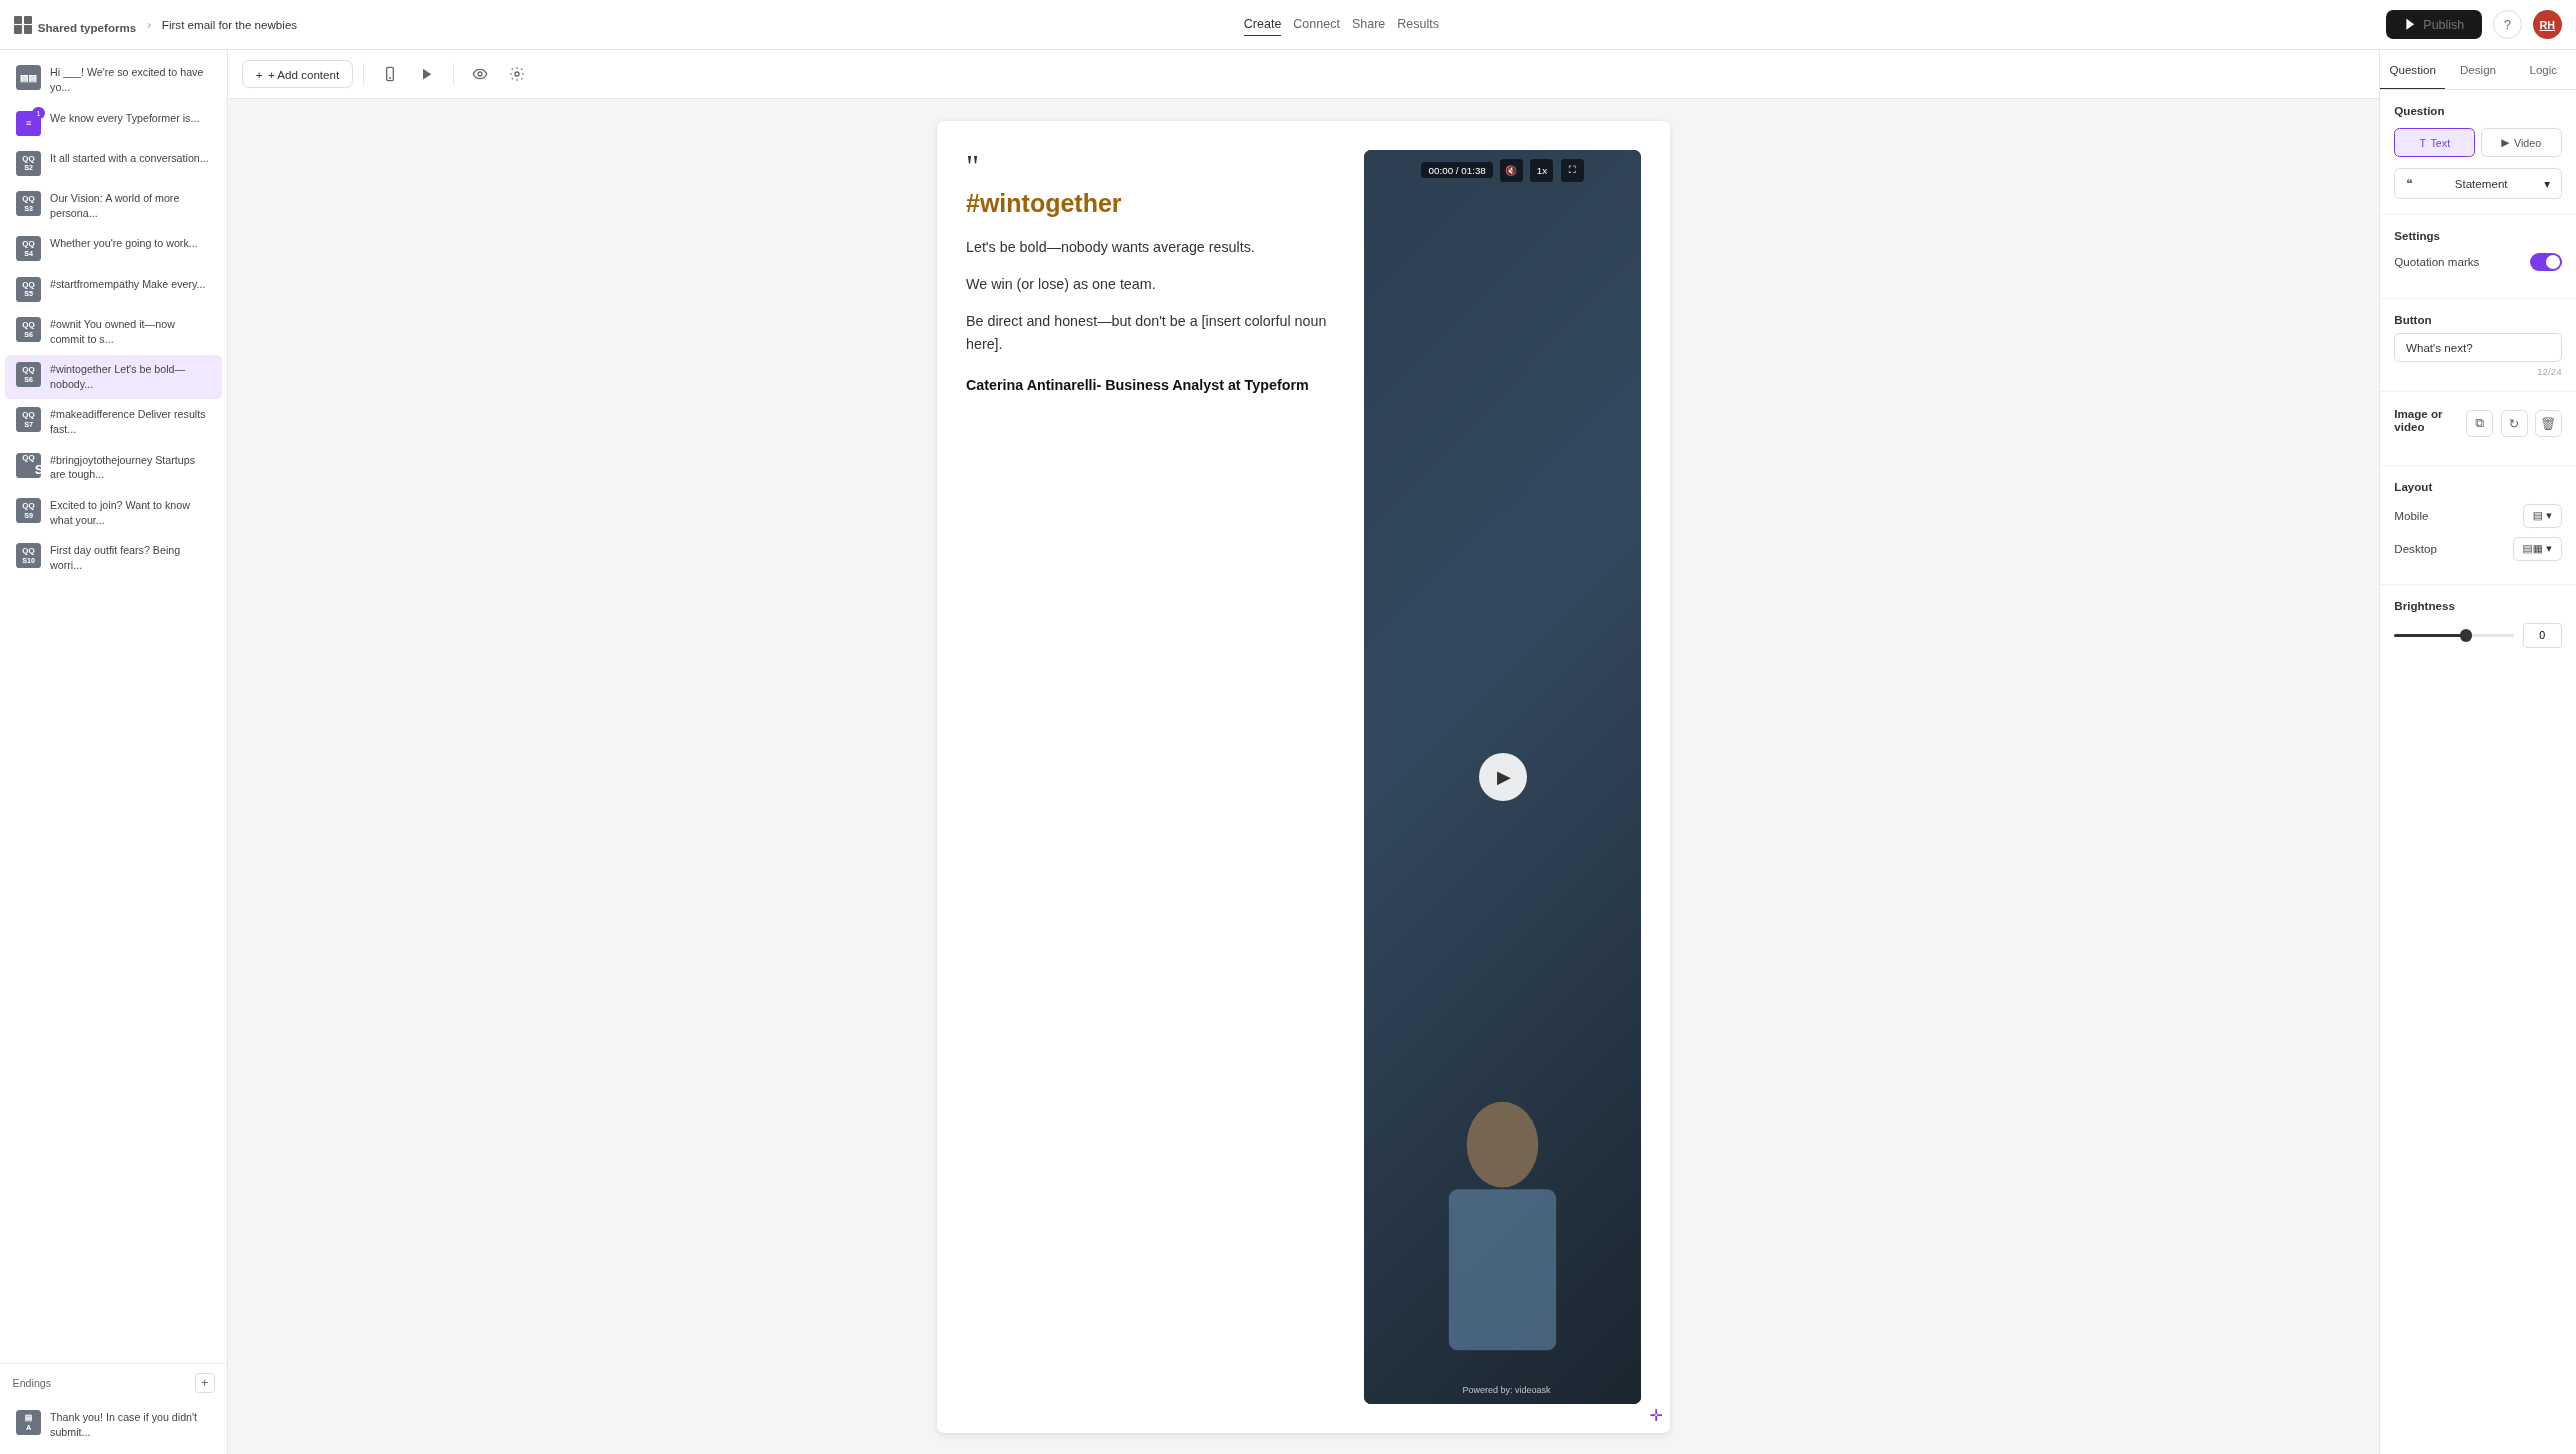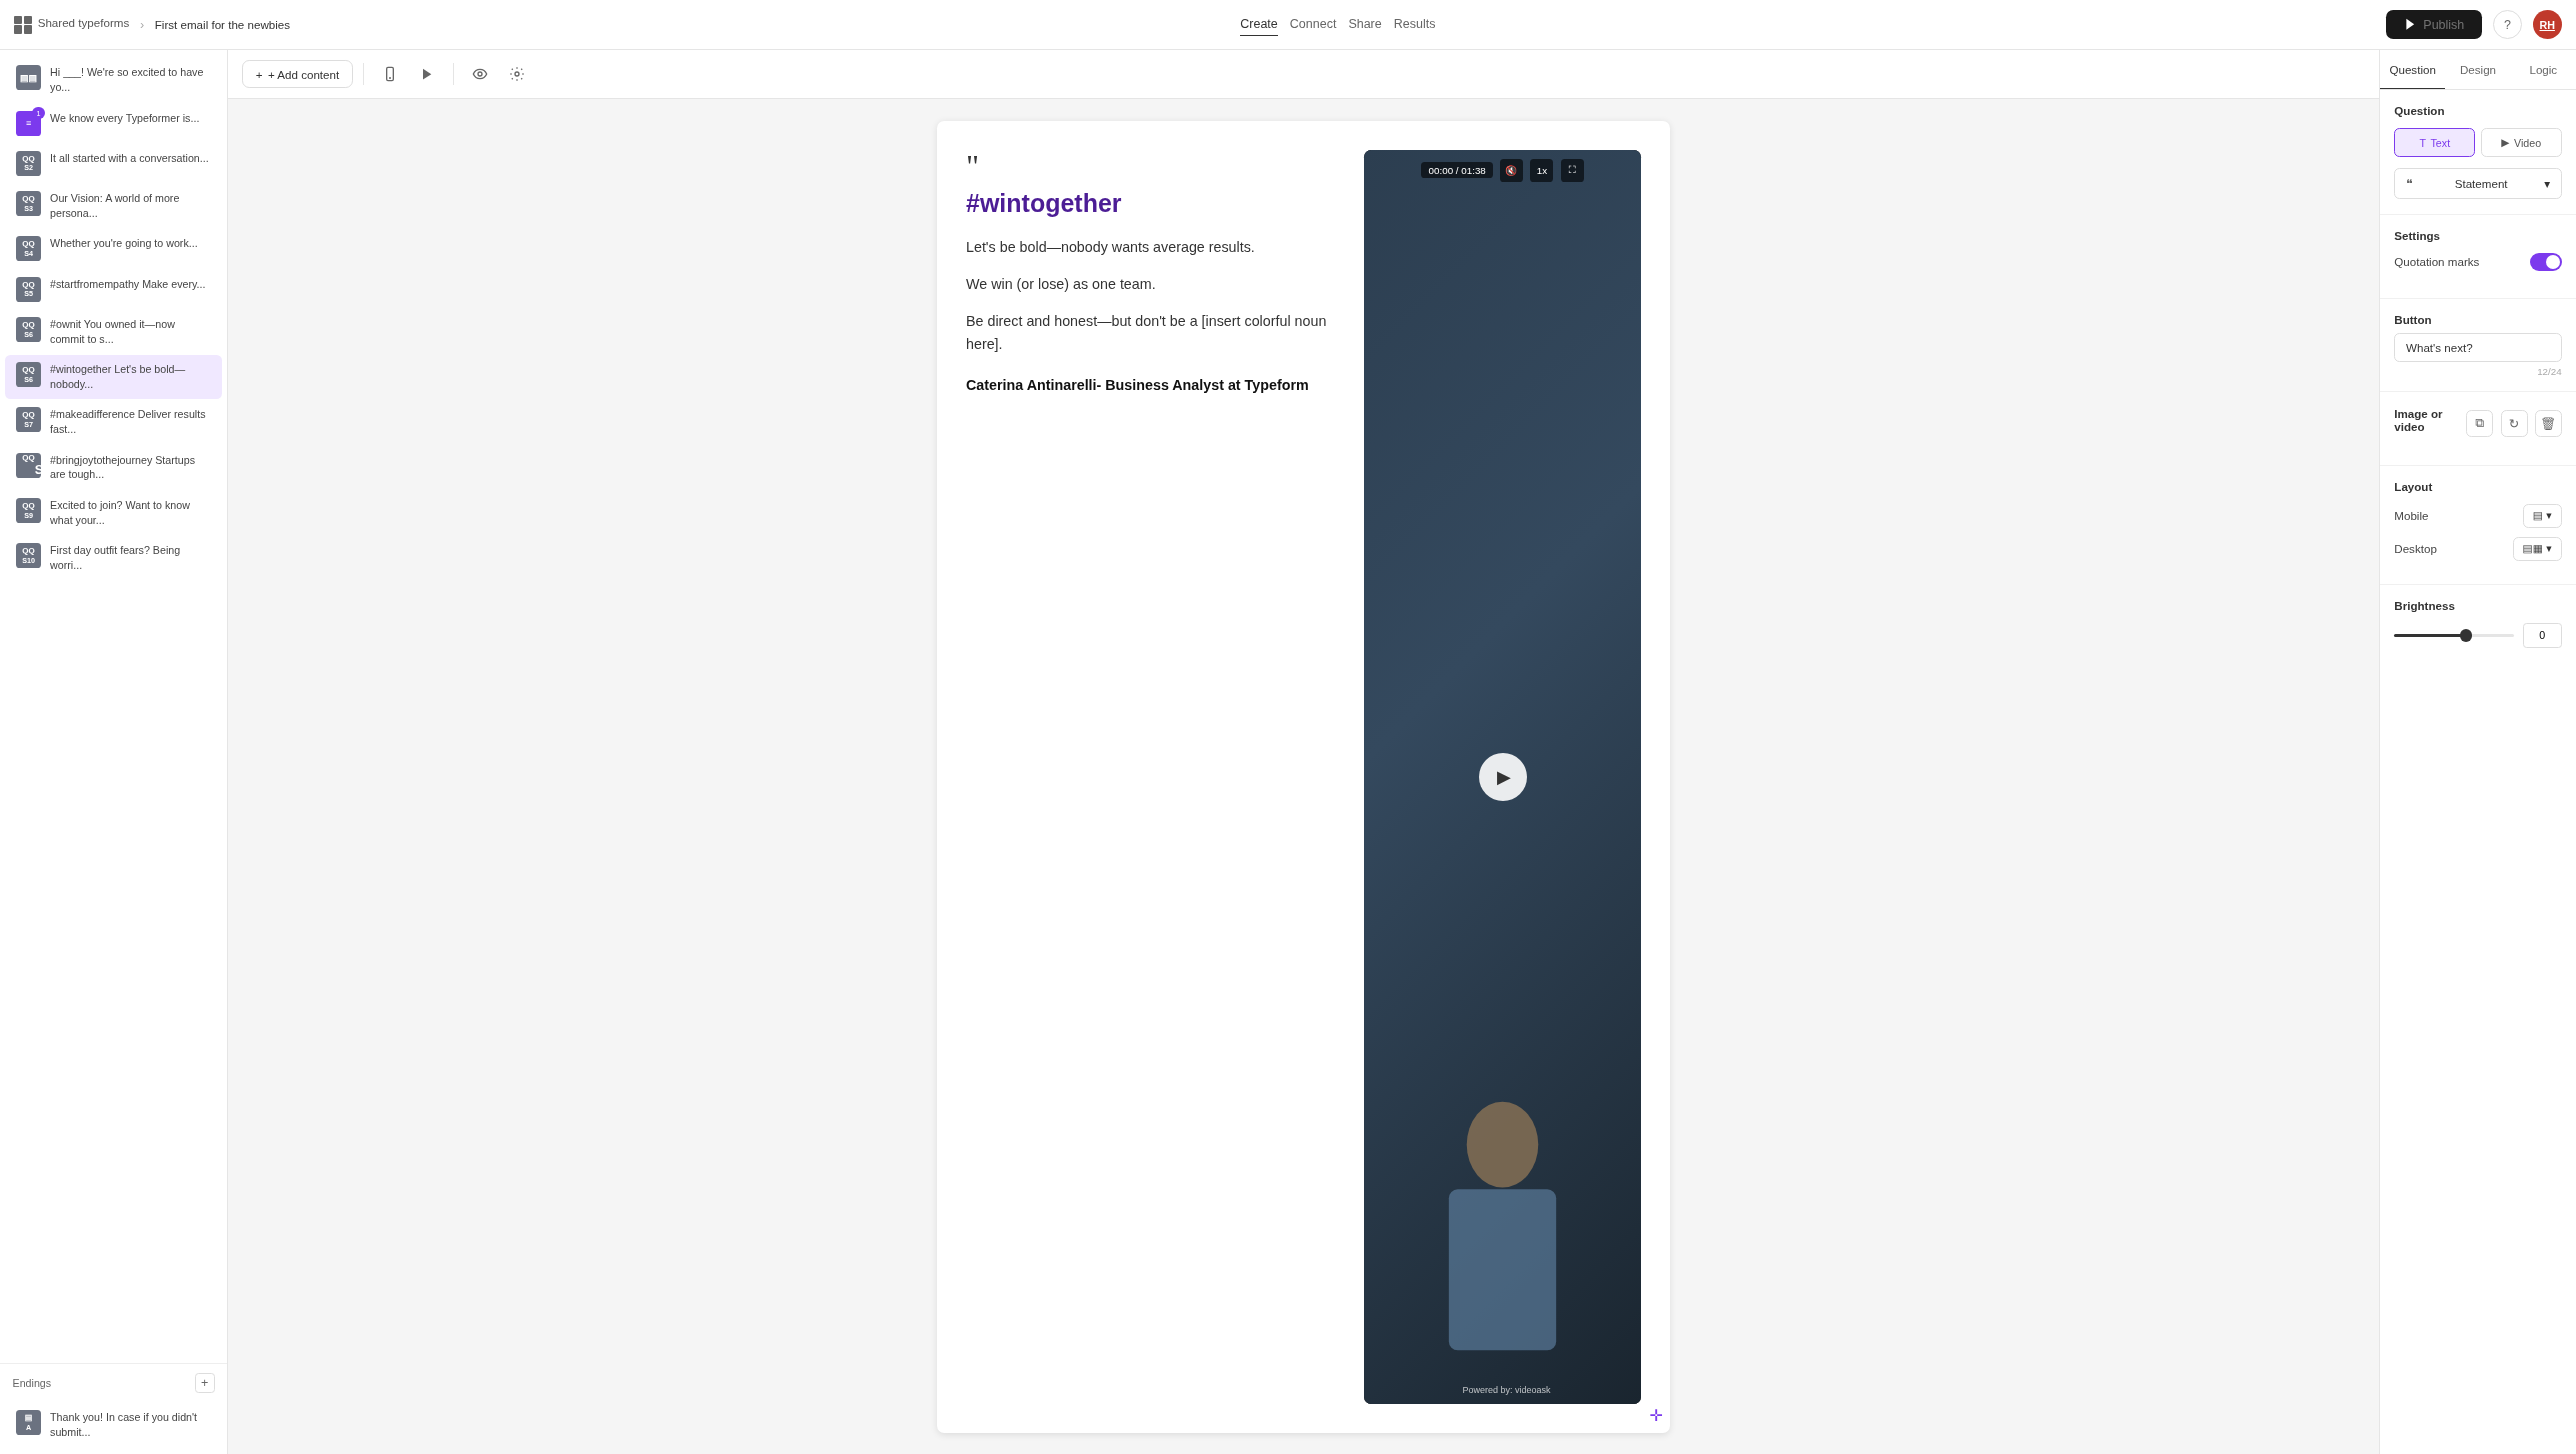--- a/index.html
+++ b/index.html
@@ -1,20 +1,20 @@
 <!DOCTYPE html>
 <html style="font-size:14.3px"><head>
   <meta charset="utf-8">
   <style>
     * { box-sizing: border-box; margin: 0; padding: 0; }
     body { font-family: -apple-system, BlinkMacSystemFont, 'Segoe UI', sans-serif; background: #f5f5f5; color: #333; height: 100vh; overflow: hidden; display: flex; flex-direction: column; }
 
     
     .top-nav { display: flex; align-items: center; height: 50px; background: #fff; border-bottom: 0.9px solid #e5e5e5; padding: 0 14.3px; gap: 10.7px; z-index: 100; }
-    .nav-logo { display: flex; align-items: flex-start; gap: 5.4px; font-size: 11.6px; color: #555; }
+    .nav-logo { display: flex; align-items: flex-end; gap: 5.4px; font-size: 11.6px; color: #555; font-weight: bold; }
     .nav-logo-icon { width: 18px; height: 18px; display: grid; grid-template-columns: 1fr 1fr; gap: 1.8px; }
     .nav-logo-icon span { background: #666; border-radius: 0.9px; }
     .breadcrumb-sep { color: #aaa; font-size: 12.5px; }
     .breadcrumb-title { font-size: 11.6px; color: #333; }
     .nav-center { flex: 1; display: flex; justify-content: center; gap: 12px; }
     .nav-tab { font-size: 12.5px; color: #666; cursor: pointer; padding: 3.6px 0; border-bottom: 1.8px solid transparent; }
     .nav-tab.active { color: #333; border-bottom-color: #333; }
     .nav-right { display: flex; align-items: center; gap: 10.7px; margin-left: auto; }
     .publish-btn { display: flex; align-items: center; gap: 7.2px; background: #191919; color: #737373; border: none; border-radius: 7.2px; padding: 7.2px 18px; font-size: 12.5px; cursor: pointer; font-weight: 500; }
     .publish-btn svg { width: 12.5px; height: 12.5px; fill: #fff; }
@@ -42,21 +42,21 @@
     .center { flex: 1; display: flex; flex-direction: column; overflow: hidden; }
     .toolbar { display: flex; align-items: center; gap: 7.2px; padding: 9px 14.3px; background: #fff; border-bottom: 0.9px solid #e5e5e5; }
     .add-content-btn { display: flex; align-items: center; gap: 5.4px; background: #fff; border: 0.9px solid #ddd; border-radius: 7.2px; padding: 6.3px 12.5px; font-size: 11.6px; cursor: pointer; color: #333; }
     .toolbar-divider { width: 0.9px; height: 21.5px; background: #e5e5e5; margin: 0 3.6px; }
     .toolbar-icon-btn { width: 30px; height: 30px; border: none; background: transparent; cursor: pointer; display: flex; align-items: center; justify-content: center; border-radius: 5.4px; color: #666; font-size: 14.3px; }
 
     .canvas-area { flex: 1; overflow-y: auto; padding: 21.5px; background: #f5f5f5; display: flex; justify-content: center; }
     .slide-card { background: #fff; border-radius: 7.2px; width: 733px; min-height: 411px; padding: 29px; box-shadow: 0 1.8px 7.2px rgba(0,0,0,0.1); position: relative; display: flex; gap: 29px; }
     .slide-content { flex: 1; }
     .quote-mark { font-size: 32px; color: #333; font-family: Georgia, serif; line-height: 1; margin-bottom: 7.2px; }
-    .slide-title { font-size: 25px; font-weight: 700; color: #4c1d95; margin-bottom: 18px; }
+    .slide-title { font-size: 25px; font-weight: 700; color: #a16207; margin-bottom: 18px; }
     .slide-text { font-size: 14.3px; color: #333; line-height: 1.6; margin-bottom: 14.3px; }
     .slide-author { font-size: 14.3px; font-weight: 700; color: #111; margin-top: 21.5px; }
     .video-panel { width: 277px; flex-shrink: 0; border-radius: 7.2px; overflow: hidden; background: #000; position: relative; }
     .video-top-bar { position: absolute; top: 9px; left: 0; right: 0; display: flex; justify-content: center; align-items: center; gap: 7.2px; z-index: 10; }
     .video-time { background: rgba(0,0,0,0.6); color: #fff; font-size: 9.8px; padding: 2.7px 7.2px; border-radius: 3.6px; }
     .video-ctrl { background: rgba(0,0,0,0.6); color: #fff; border: none; width: 23px; height: 23px; border-radius: 3.6px; cursor: pointer; display: flex; align-items: center; justify-content: center; font-size: 9.8px; }
     .video-placeholder { width: 100%; height: 100%; background: linear-gradient(135deg, #2c3e50 0%, #34495e 40%, #1a252f 100%); min-height: 385px; display: flex; align-items: center; justify-content: center; position: relative; }
     .play-btn-overlay { width: 48px; height: 48px; border-radius: 50%; background: rgba(255,255,255,0.9); display: flex; align-items: center; justify-content: center; cursor: pointer; }
     .play-btn-overlay::after { content: '▶'; font-size: 18px; color: #333; margin-left: 2.7px; }
     .video-footer { position: absolute; bottom: 9px; left: 8px; right: 0; text-align: center; color: rgba(255,255,255,0.7); font-size: 9px; }

